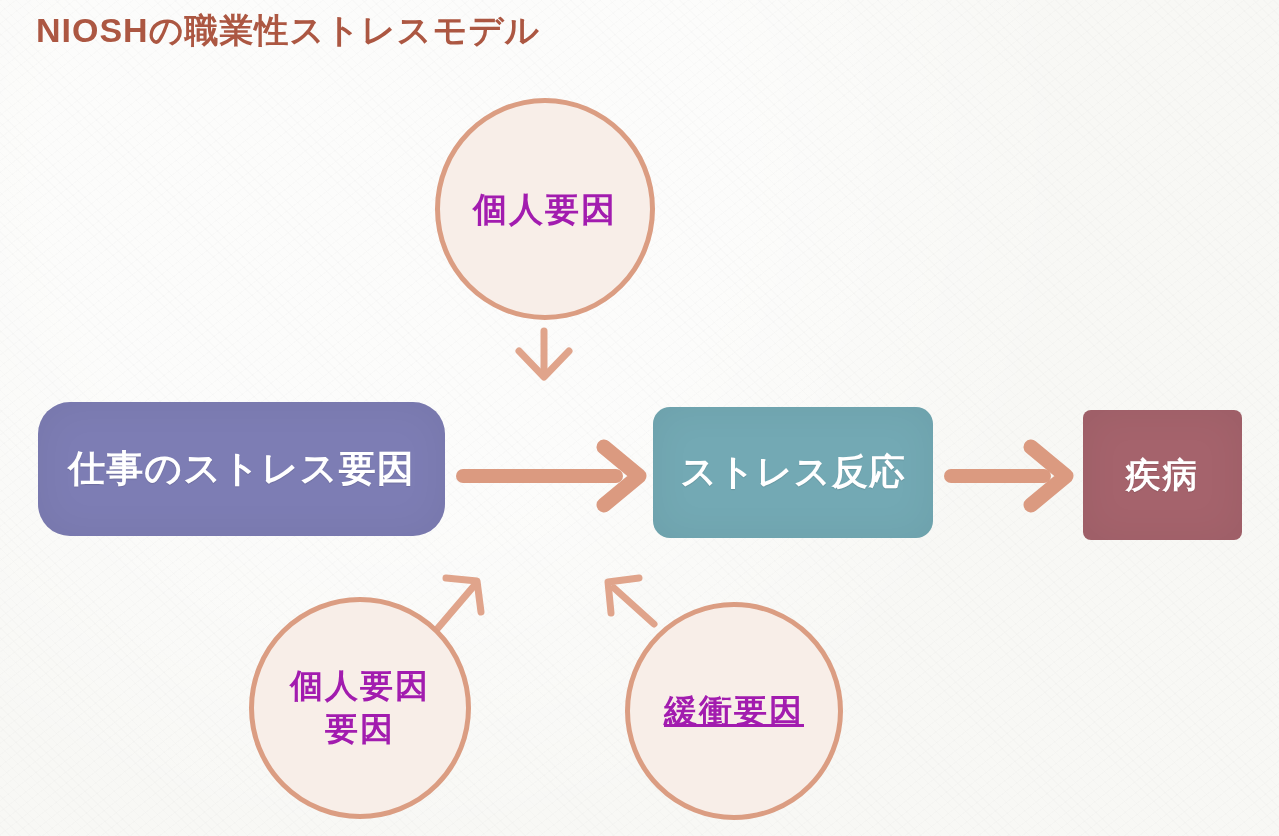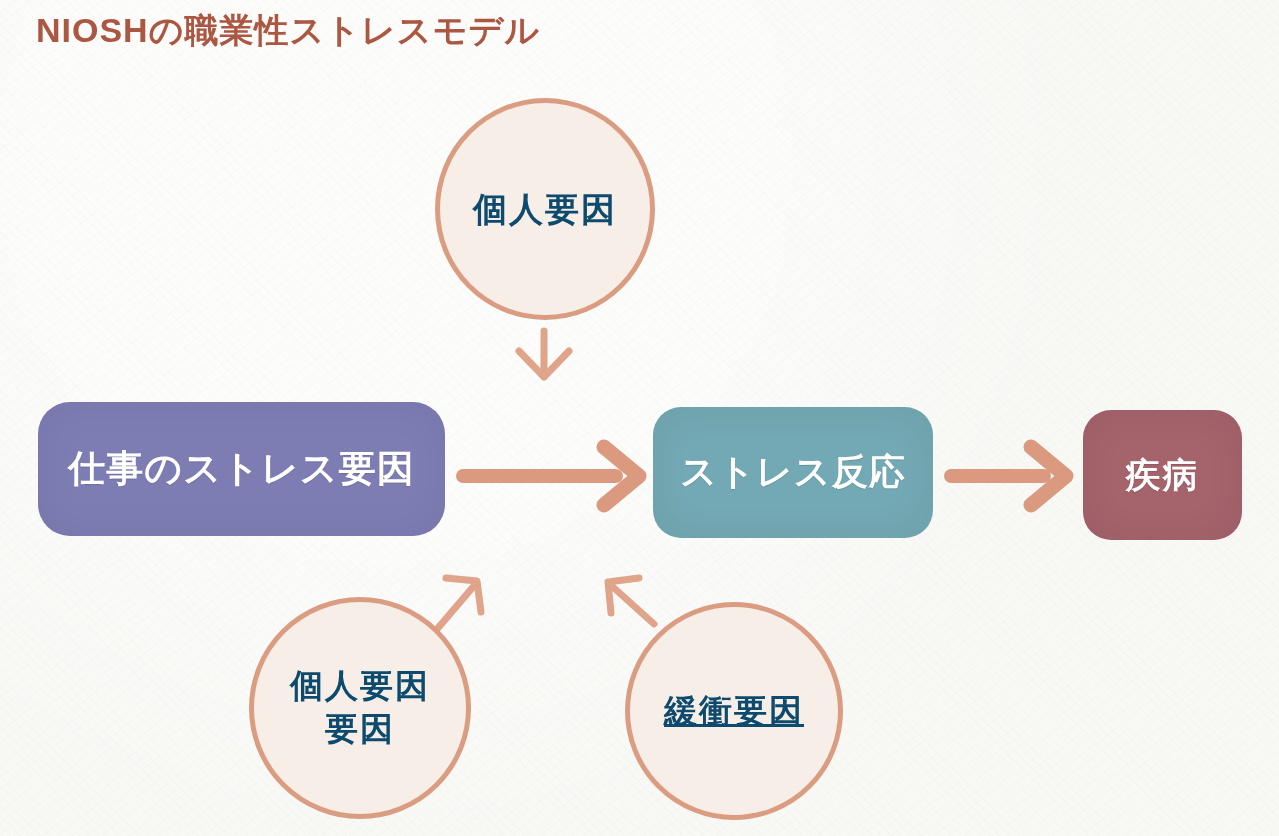--- a/index.html
+++ b/index.html
@@ -58,46 +58,46 @@
     border-radius: 32px;
     background: #7d7db4;
     font-size: 37px;
     letter-spacing: 1px;
   }
   .box-stress {
     left: 653px;
     top: 407px;
     width: 280px;
     height: 131px;
-    border-radius: 28px;
+    border-radius: 17px;
     background: #73a9b4;
     font-size: 36px;
     letter-spacing: 1px;
   }
   .box-illness {
     left: 1083px;
     top: 410px;
     width: 159px;
     height: 130px;
-    border-radius: 28px;
+    border-radius: 8px;
     background: #a5636c;
     font-size: 35px;
     letter-spacing: 2px;
   }
   .node-circle {
     position: absolute;
     box-sizing: border-box;
     border: 5px solid #db9d82;
     border-radius: 50%;
     background: #f8eee8;
     display: flex;
     flex-direction: column;
     align-items: center;
     justify-content: center;
-    color: #0c4a6e;
+    color: #a21caf;
     font-weight: bold;
     text-align: center;
     line-height: 1.3;
   }
   .circle-personal {
     left: 435px;
     top: 98px;
     width: 220px;
     height: 222px;
     font-size: 34px;

